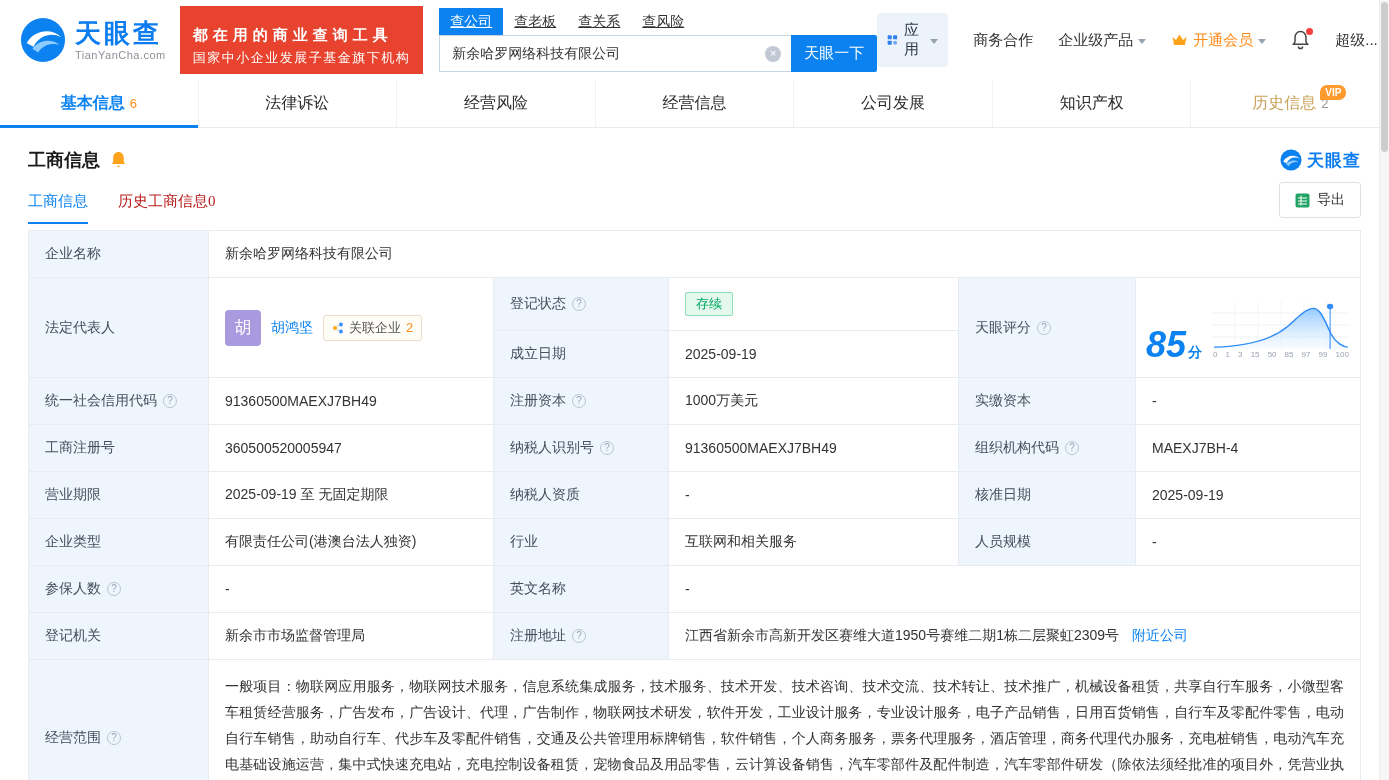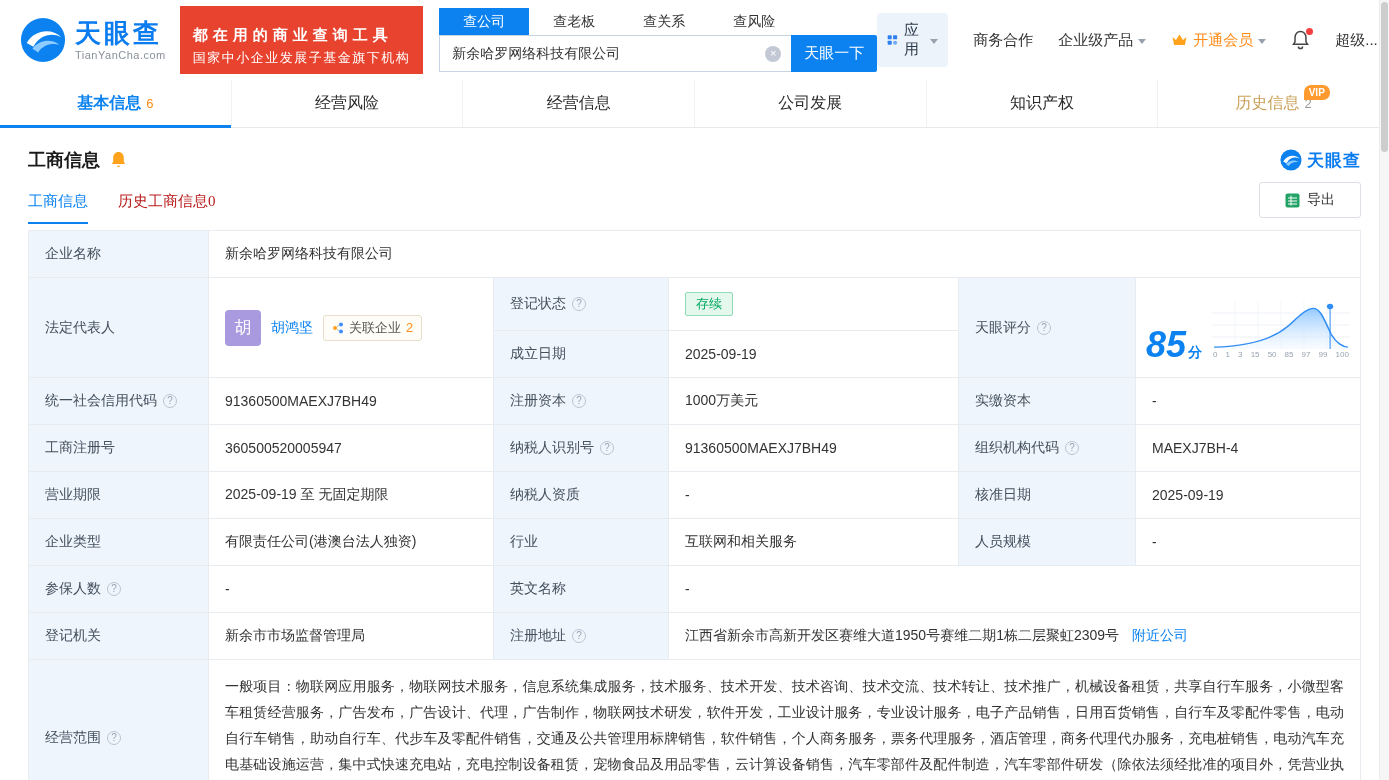--- a/index.html
+++ b/index.html
@@ -12,21 +12,21 @@
   .logo { display:flex; align-items:center; gap:9px; cursor:pointer; }
   .logo-icon { width:46px; height:46px; flex-shrink:0; }
   .logo-brand { font-size:26px; font-weight:bold; color:#0a7cf0; letter-spacing:3px; line-height:1; }
   .logo-domain { font-size:11px; color:#8a9099; margin-top:3px; letter-spacing:0.5px; }
   .slogan { background:#e8432e; color:#fff; margin-left:14px; padding:7px 13px; flex-shrink:0; }
   .slogan .l1 { font-size:15px; font-weight:bold; letter-spacing:5px; white-space:nowrap;margin-top:13px; }
   .slogan .l2 { font-size:13px; margin-top:4px; letter-spacing:1.5px; white-space:nowrap; }
 
   .search-block { margin-left:16px; display:flex; flex-direction:column; }
   .search-tabs { display:flex; }
-  .search-tab { width:90px; height:27px; display:flex; align-items:center; justify-content:center; font-size:14px; color:#333; cursor:pointer; }
+  .search-tab { width:64px; height:27px; display:flex; align-items:center; justify-content:center; font-size:14px; color:#333; cursor:pointer;text-decoration:underline; }
   .search-tab.active { background:#0b82f0; color:#fff; }
   .search-row { display:flex; }
   .search-input-wrap { width:352px; height:37px; border:1px solid #c9d4e2; border-right:none; display:flex; align-items:center; padding:0 10px 0 12px; background:#fff; }
   .search-input { flex:1; border:none; outline:none; font-size:14px; color:#333; background:transparent; }
   .clear-icon { width:16px; height:16px; border-radius:50%; background:#c3c9d4; color:#fff; font-size:11px; line-height:1; display:flex; align-items:center; justify-content:center; cursor:pointer; flex-shrink:0; }
   .clear-icon::after { content:"×"; }
   .search-btn { width:86px; height:37px; background:#0b82f0; color:#fff; font-size:15px; border:none; cursor:pointer; border-radius:0 2px 2px 0; }
 
   .top-nav { margin-left:auto; display:flex; align-items:center; gap:25px; }
   .apps-btn { display:flex; align-items:center; gap:6px; background:#edf3fb; padding:8px 10px; border-radius:4px; font-size:15px; color:#2b3a4a; cursor:pointer; }
@@ -49,21 +49,21 @@
 
   
   .section-head { display:flex; align-items:center; padding:20px 28px 4px; }
   .section-title { font-size:18px; font-weight:bold; color:#1a1a1a; margin-right:10px; }
   .brand-mark { margin-left:auto; display:flex; align-items:center; gap:5px; }
   .brand-mark .txt { color:#0a7cf0; font-size:17px; font-weight:bold; letter-spacing:1px; }
 
   .subtab-row { display:flex; align-items:flex-end; padding:0 28px; position:relative; height:48px; }
   .subtab { font-size:15px; color:#0b82f0; padding-bottom:11px; border-bottom:2px solid #0b82f0; cursor:pointer; }
   .subtab.inactive { color:#b91c1c; border-bottom:2px solid transparent; margin-left:30px;font-family:Liberation Serif, serif; }
-  .export-btn { position:absolute; right:28px; top:6px; display:flex; align-items:center; gap:7px; border:1px solid #dcdfe6; border-radius:3px; padding:8px 25px; font-size:14px; color:#333; cursor:pointer; background:#fff; }
+  .export-btn { position:absolute; right:28px; top:6px; display:flex; align-items:center; gap:7px; border:1px solid #dcdfe6; border-radius:3px; padding:8px 15px; font-size:14px; color:#333; cursor:pointer; background:#fff; }
 
   
   .info-table { margin:6px 28px 0; border:1px solid #e8ebf0; font-size:14px; }
   .trow { display:flex; border-bottom:1px solid #e8ebf0; }
   .trow:last-child { border-bottom:none; }
   .tcell { padding:14px 16px; display:flex; align-items:center; border-right:1px solid #e8ebf0; min-height:43px; }
   .tcell.no-r { border-right:none; }
   .tlabel { background:#eef5fd; color:#44505c; flex-shrink:0; gap:6px; }
   .w-l1{width:180px} .w-v1{width:285px} .w-l2{width:175px} .w-v2{width:290px} .w-l3{width:177px} .w-v3{flex:1}
   .mid-stack { width:465px; display:flex; flex-direction:column; flex-shrink:0; }
@@ -168,20 +168,23 @@
     <div class="nav-link">
       <span>超级...</span>
     </div>
   </div>
 </div>
 
 <div class="main-tabs">
   <div class="main-tab active">
     <span>基本信息</span>
     <span class="tab-count-orange">6</span>
+  </div>
+  <div class="main-tab">
+    <span>法律诉讼</span>
   </div>
   <div class="main-tab">
     <span>经营风险</span>
   </div>
   <div class="main-tab">
     <span>经营信息</span>
   </div>
   <div class="main-tab">
     <span>公司发展</span>
   </div>

